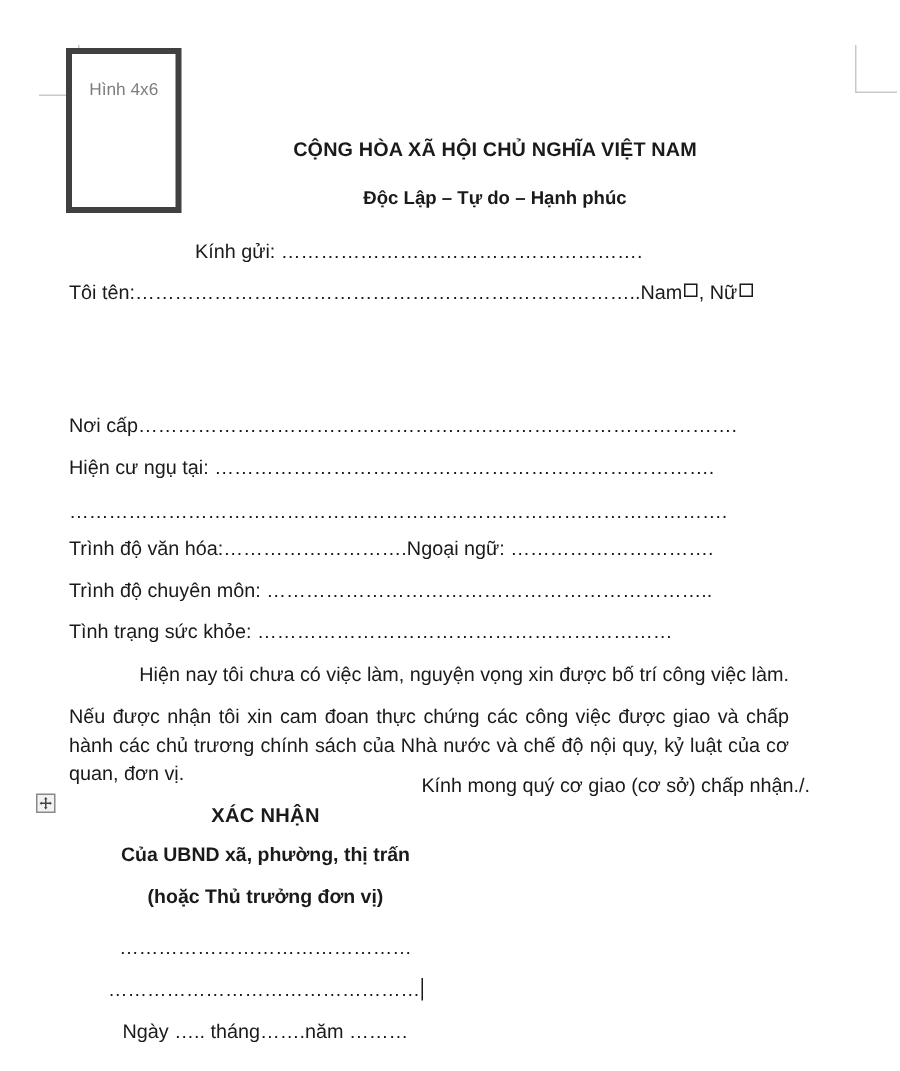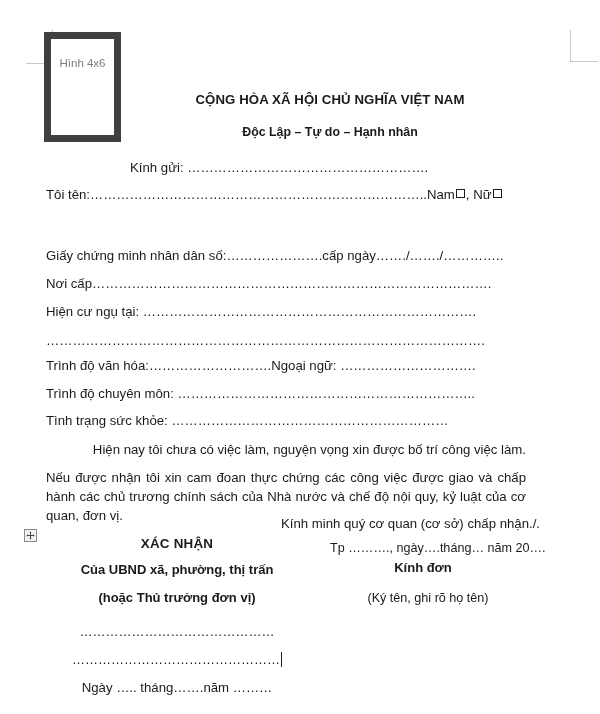--- a/index.html
+++ b/index.html
@@ -36,21 +36,21 @@
     border: 1px solid #8a8a8a;
     background: #f2f2f2;
     display: flex; align-items: center; justify-content: center;
   }
   .move-handle svg { display: block; }
 
   
   .photo-box {
     position: absolute; left: 44px; top: 32px;
     width: 77px; height: 110px;
-    border: 7px solid #404040;
+    border: 4px solid #404040;
     background: #fff;
   }
   .photo-box .label {
     position: absolute; left: 0; right: 0; top: 18px;
     text-align: center;
     font-size: 11.5px;
     color: #7d7d7d;
     font-family: "Liberation Sans", sans-serif;
   }
 
@@ -143,51 +143,45 @@
     <svg width="9" height="9" viewBox="0 0 9 9">
       <path d="M4.5 0.4 L3.3 1.8 H4.0 V4.0 H1.8 V3.3 L0.4 4.5 L1.8 5.7 V5.0 H4.0 V7.2 H3.3 L4.5 8.6 L5.7 7.2 H5.0 V5.0 H7.2 V5.7 L8.6 4.5 L7.2 3.3 V4.0 H5.0 V1.8 H5.7 Z" fill="#444"></path>
     </svg>
   </div>
 
   <div class="photo-box">
     <div class="label">Hình 4x6</div>
   </div>
 
   <div class="hdr hdr-nation">CỘNG HÒA XÃ HỘI CHỦ NGHĨA VIỆT NAM</div>
-  <div class="hdr hdr-motto">Độc Lập – Tự do – Hạnh nhân</div>
+  <div class="hdr hdr-motto">Độc Lập – Tự do – Hạnh phúc</div>
 
   <div class="L" style="left:130px; top:160px;">Kính gửi: ……………………………………………….</div>
 
   <div class="L" style="left:46px; top:187px;">
     <span>Tôi tên:…………………………………………………………………..Nam</span><span class="chk"></span><span>, Nữ</span><span class="chk"></span>
   </div>
 
-  <div class="L" style="left:46px; top:248px;">Giấy chứng minh nhân dân số:………………….cấp ngày……./……./…………..</div>
   <div class="L" style="left:46px; top:276px;">Nơi cấp……………………………………………………………………………….</div>
   <div class="L" style="left:46px; top:304px;">Hiện cư ngụ tại: ………………………………………………………………….</div>
   <div class="L" style="left:46px; top:333px;">……………………………………………………………………………………….</div>
   <div class="L" style="left:46px; top:358px;">Trình độ văn hóa:……………………….Ngoại ngữ: ………………………….</div>
   <div class="L" style="left:46px; top:386px;">Trình độ chuyên môn: …………………………………………………………..</div>
   <div class="L" style="left:46px; top:413px;">Tình trạng sức khỏe: ………………………………………………………</div>
 
   <div class="para nojust" style="top:440px;">Hiện nay tôi chưa có việc làm, nguyện vọng xin được bố trí công việc làm.</div>
   <div class="para" style="top:468px;">Nếu được nhận tôi xin cam đoan thực chứng các công việc được giao và chấp hành các chủ trương chính sách của Nhà nước và chế độ nội quy, kỷ luật của cơ quan, đơn vị.</div>
-  <div class="para nojust" style="top:514px; left:60px;">Kính minh quý cơ quan (cơ sở) chấp nhận./.</div>
+  <div class="para nojust" style="top:514px; left:60px;">Kính mong quý cơ giao (cơ sở) chấp nhận./.</div>
 
   <div class="sig-left">
     <div class="l1">XÁC NHẬN</div>
     <div class="l2">Của UBND xã, phường, thị trấn</div>
     <div class="l3">(hoặc Thủ trưởng đơn vị)</div>
   </div>
 
   <div class="sig-dots" style="top:624px;">………………………………………</div>
   <div class="sig-dots" style="top:652px;">
     <span>…………………………………………</span><span class="caret"></span>
   </div>
   <div class="sig-date">Ngày ….. tháng…….năm ………</div>
 
-  <div class="sig-right">
-    <div class="r1">Tp ………., ngày….tháng… năm 20….</div>
-    <div class="r2">Kính đơn</div>
-    <div class="r3">(Ký tên, ghi rõ họ tên)</div>
-  </div>
 
 </div>
 
 </body></html>

